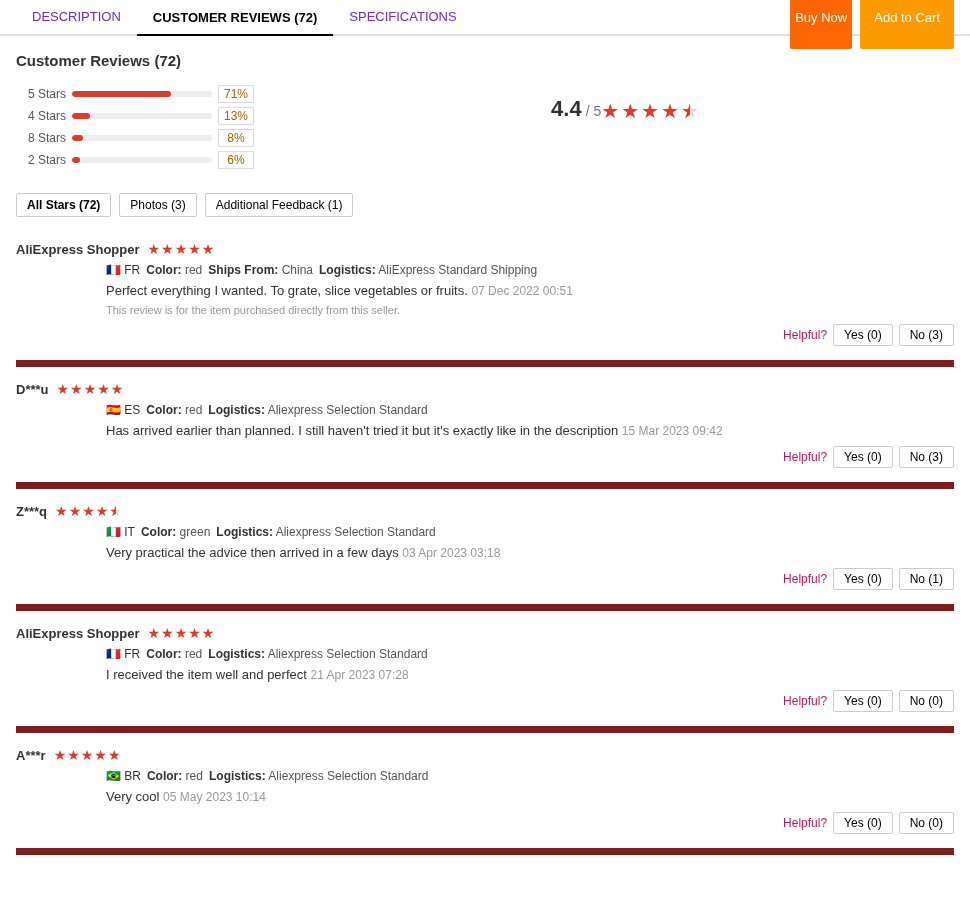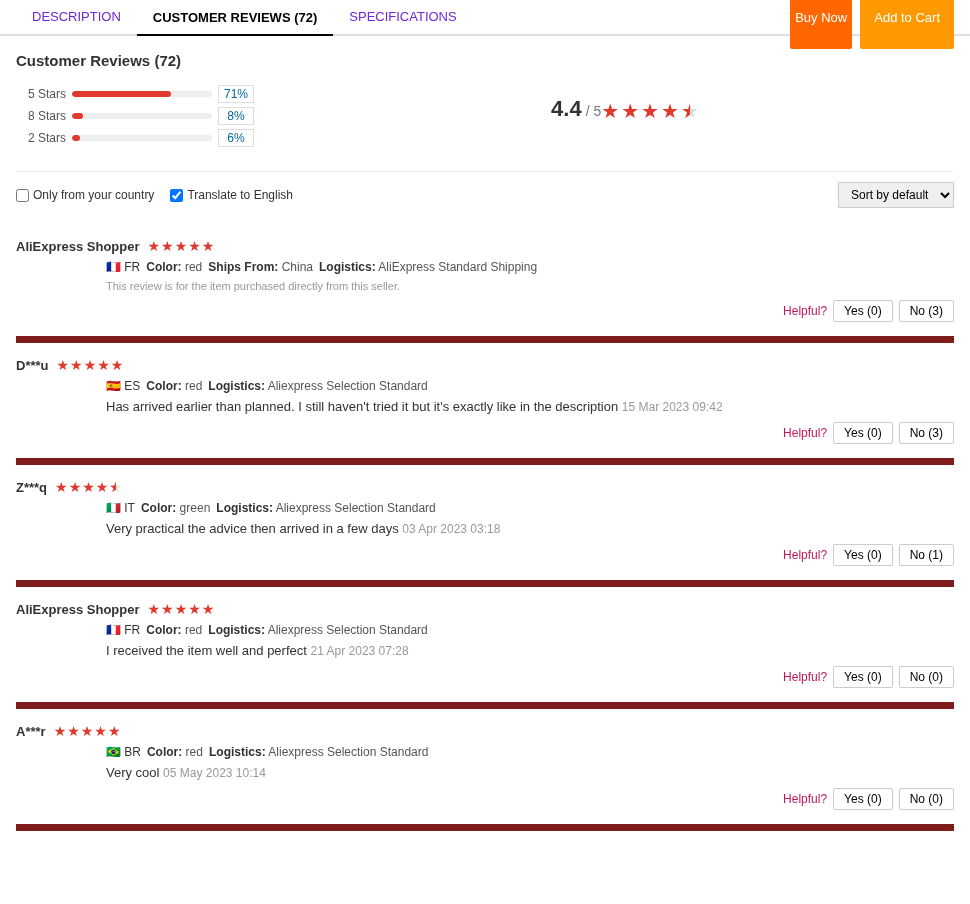--- a/index.html
+++ b/index.html
@@ -93,21 +93,21 @@
       border-radius: 3px;
       overflow: hidden;
     }
     .bar-fill {
       height: 100%;
       background: #e0392d;
       border-radius: 3px;
     }
     .pct-label {
       font-size: 12px;
-      color: #0369a1;
+      color: #a16207;
       width: 36px;
       border: 1px solid #ddd;
       text-align: center;
       padding: 1px 3px;
     }
 
     .overall-rating {
       flex: 1;
       display: flex;
       flex-direction: row;
@@ -272,20 +272,27 @@
   <div class="section-title">Customer Reviews (72)</div>
 
   <div class="rating-summary">
     <div class="rating-bars" id="rating-bars-container">
         <div class="rating-row">
     <span class="label">5 Stars</span>
     <div class="bar-bg">
       <div class="bar-fill" style="width:71%"></div>
     </div>
     <span class="pct-label">71%</span>
+  </div>
+        <div class="rating-row">
+    <span class="label">4 Stars</span>
+    <div class="bar-bg">
+      <div class="bar-fill" style="width:13%"></div>
+    </div>
+    <span class="pct-label">13%</span>
   </div>
         <div class="rating-row">
     <span class="label">8 Stars</span>
     <div class="bar-bg">
       <div class="bar-fill" style="width:8%"></div>
     </div>
     <span class="pct-label">8%</span>
   </div>
         <div class="rating-row">
     <span class="label">2 Stars</span>
@@ -303,51 +310,48 @@
       <div class="stars-display" id="overall-stars">
           <span class="star">★</span>
           <span class="star">★</span>
           <span class="star">★</span>
           <span class="star">★</span>
           <span style="display: inline-block; position: relative; font-size: 20px; color: rgb(221, 221, 221);">★<span style="position:absolute;left:0;top:0;width:50%;overflow:hidden;color:#e0392d;display:inline-block;">★</span></span>
         </div>
     </div>
   </div>
 
-
-  <div class="options-bar">
-    <label class="checkbox-label">
-      <input type="checkbox" style="">
-      <span>Only from your country</span>
-    </label>
-    <label class="checkbox-label">
-      <input type="checkbox" checked="" style="">
-      <span>Translate to English</span>
-    </label>
-    <select class="sort-select" id="sort-select"><option>Sort by default</option><option>Most Recent</option><option>Most Helpful</option></select>
-  </div>
+  <div class="filter-bar" id="filter-bar">
+      <button class="filter-btn active">All Stars (72)</button>
+      <button class="filter-btn">Photos (3)</button>
+      <button class="filter-btn">Additional Feedback (1)</button>
+    </div>
+
 
   <div id="review-list">
       <div class="review-item">
     <div class="review-header">
       <span class="reviewer-name">AliExpress Shopper</span>
       <div class="review-stars">
             <span class="review-star">★</span>
             <span class="review-star">★</span>
             <span class="review-star">★</span>
             <span class="review-star">★</span>
             <span class="review-star">★</span>
           </div>
     </div>
     <div class="review-meta">
           <span class="flag">🇫🇷 FR</span>
           <span class="review-meta-text"><strong>Color:</strong> red</span>
           <span class="review-meta-text"><strong>Ships From:</strong> China</span>
           <span class="review-meta-text"><strong>Logistics:</strong> AliExpress Standard Shipping</span>
         </div>
+    <div class="review-text">
+      Perfect everything I wanted. To grate, slice vegetables or fruits. <span class="review-date">07 Dec 2022 00:51</span>
+    </div>
     <div class="review-note">This review is for the item purchased directly from this seller.</div>
     <div class="review-footer">
       <span class="helpful-label">Helpful?</span>
       <button class="helpful-btn">Yes (0)</button>
       <button class="helpful-btn">No (3)</button>
     </div>
   </div>
       <div class="review-item">
     <div class="review-header">
       <span class="reviewer-name">D***u</span>

